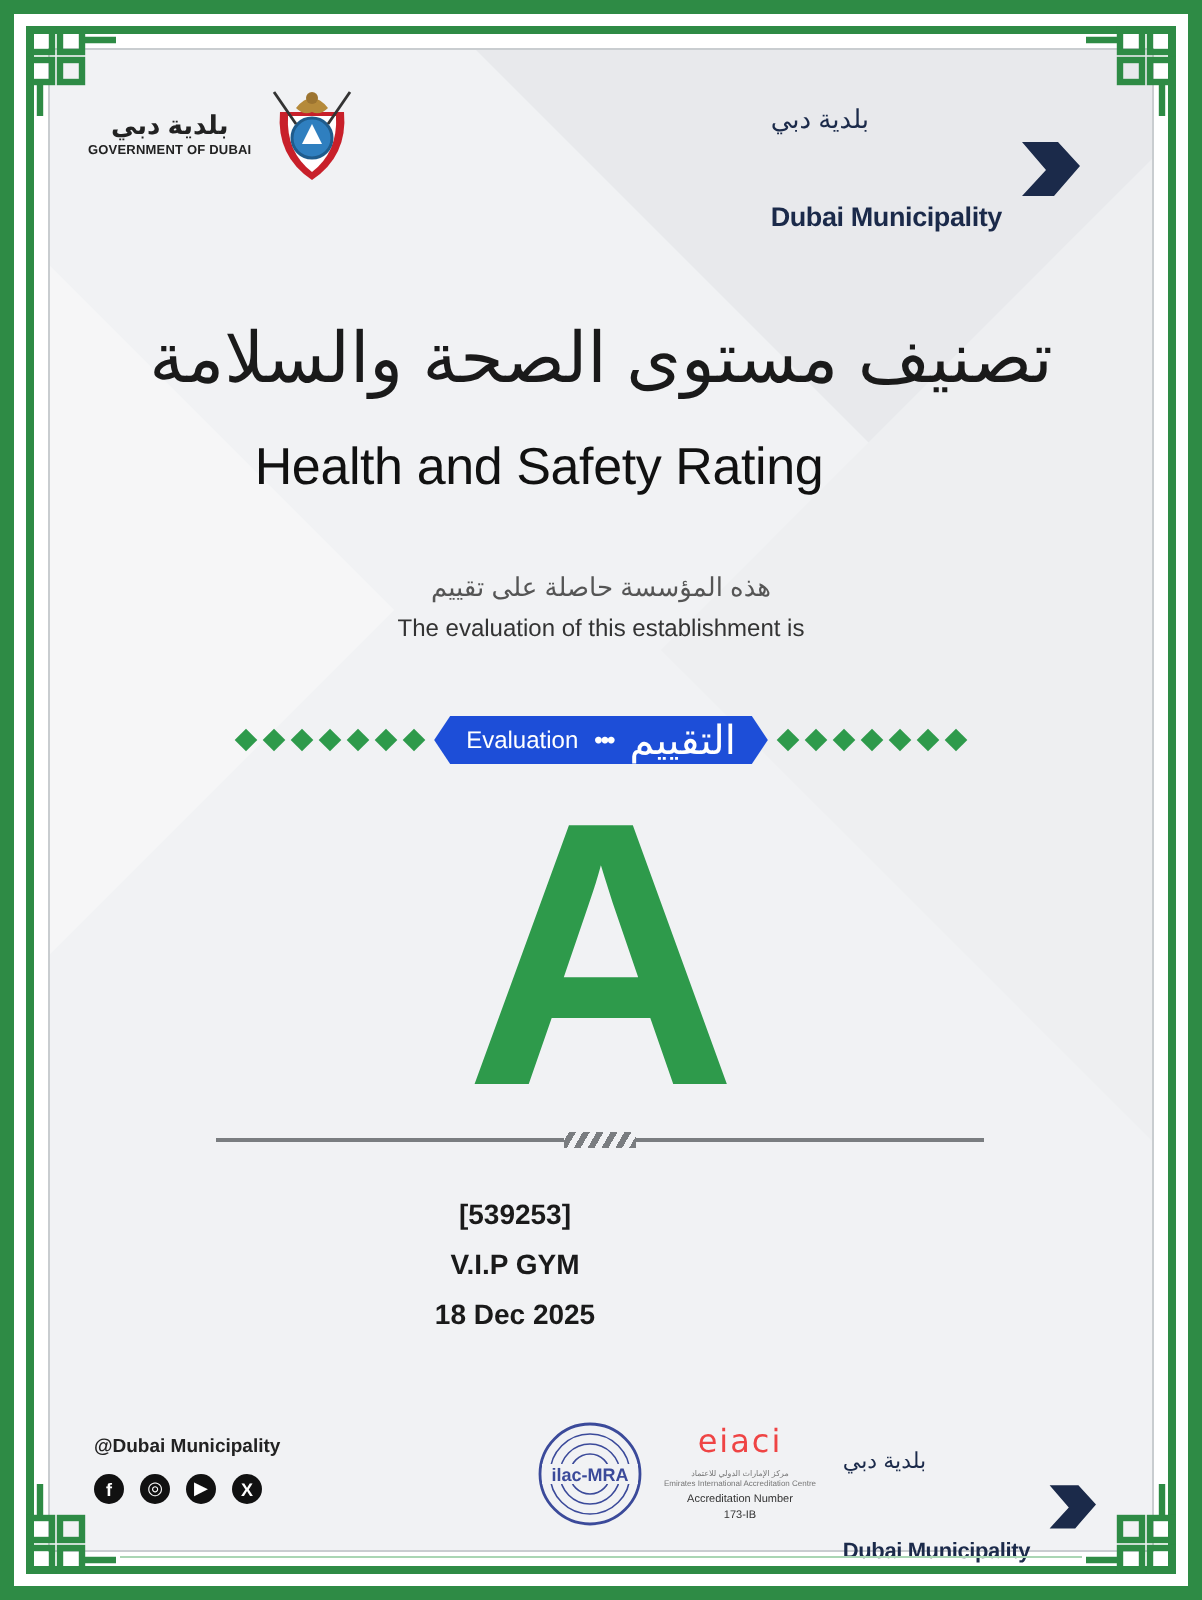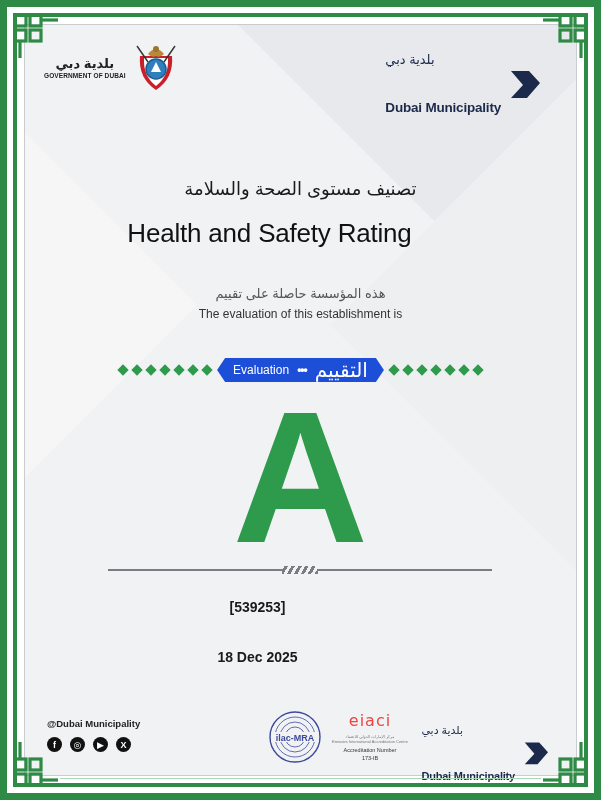--- a/index.html
+++ b/index.html
@@ -33,21 +33,21 @@
   .dm-logo { position: absolute; right: 60px; top: 52px; display: flex; align-items: center; gap: 8px; }
   .dm-logo.bottom { right: 52px; top: 724px; }
   .dm-text { display: flex; flex-direction: column; align-items: flex-start; gap: 33px; }
   .dm-ar { font-size: 13px; color: #1b2a4a; direction: rtl; align-self: flex-start; }
   .dm-en { font-size: 13.5px; color: #1b2a4a; font-weight: bold; letter-spacing: -0.2px; }
   .dm-logo.bottom .dm-ar { font-size: 11px; }
   .dm-logo.bottom .dm-en { font-size: 11px; }
   .dm-mark { width: 32px; height: 30px; }
   .dm-logo.bottom .dm-mark { width: 26px; height: 24px; }
 
-  .title-ar { position: absolute; left: 0; width: 601px; top: 178px; text-align: center; font-size: 18px; color: #1a1a1a; direction: rtl; }
+  .title-ar { position: absolute; left: 0; width: 601px; top: 160px; text-align: center; font-size: 35px; color: #1a1a1a; direction: rtl; }
   .title-en { position: absolute; left: 0; width: 539px; top: 218px; text-align: center; font-size: 26px; color: #111; letter-spacing: -0.2px; }
   .sub-ar { position: absolute; left: 0; width: 601px; top: 286px; text-align: center; font-size: 13px; color: #555; direction: rtl; }
   .sub-en { position: absolute; left: 0; width: 601px; top: 307px; text-align: center; font-size: 12px; color: #333; }
 
   .eval-row { position: absolute; left: 0; width: 601px; top: 358px; height: 24px; display: flex; align-items: center; justify-content: center; gap: 6px; }
   .diamonds { display: flex; gap: 6px; }
   .diamond { width: 8px; height: 8px; background: #2e9a4b; transform: rotate(45deg); }
   .eval-badge { position: relative; height: 24px; padding: 0 16px; background: #1d4ed8; color: #fff; display: flex; align-items: center; gap: 8px; font-size: 12px; clip-path: polygon(8px 0, calc(100% - 8px) 0, 100% 50%, calc(100% - 8px) 100%, 8px 100%, 0 50%); }
   .eval-ar { font-size: 20px; direction: rtl; }
   .eval-dots { font-size: 12px; font-weight: bold; letter-spacing: -1px; }
@@ -199,20 +199,21 @@
 
   <div class="grade">A</div>
 
   <div class="divider">
     <span class="line"></span>
     <span class="hatch"></span>
     <span class="line"></span>
   </div>
 
   <div class="info id">[539253]</div>
+  <div class="info name">V.I.P GYM</div>
   <div class="info date">18 Dec 2025</div>
 
   <div class="social">
     <div class="social-handle">@Dubai Municipality</div>
     <div class="social-icons">
       <span class="social-icon">f</span>
       <span class="social-icon">◎</span>
       <span class="social-icon">▶</span>
       <span class="social-icon">X</span>
     </div>

